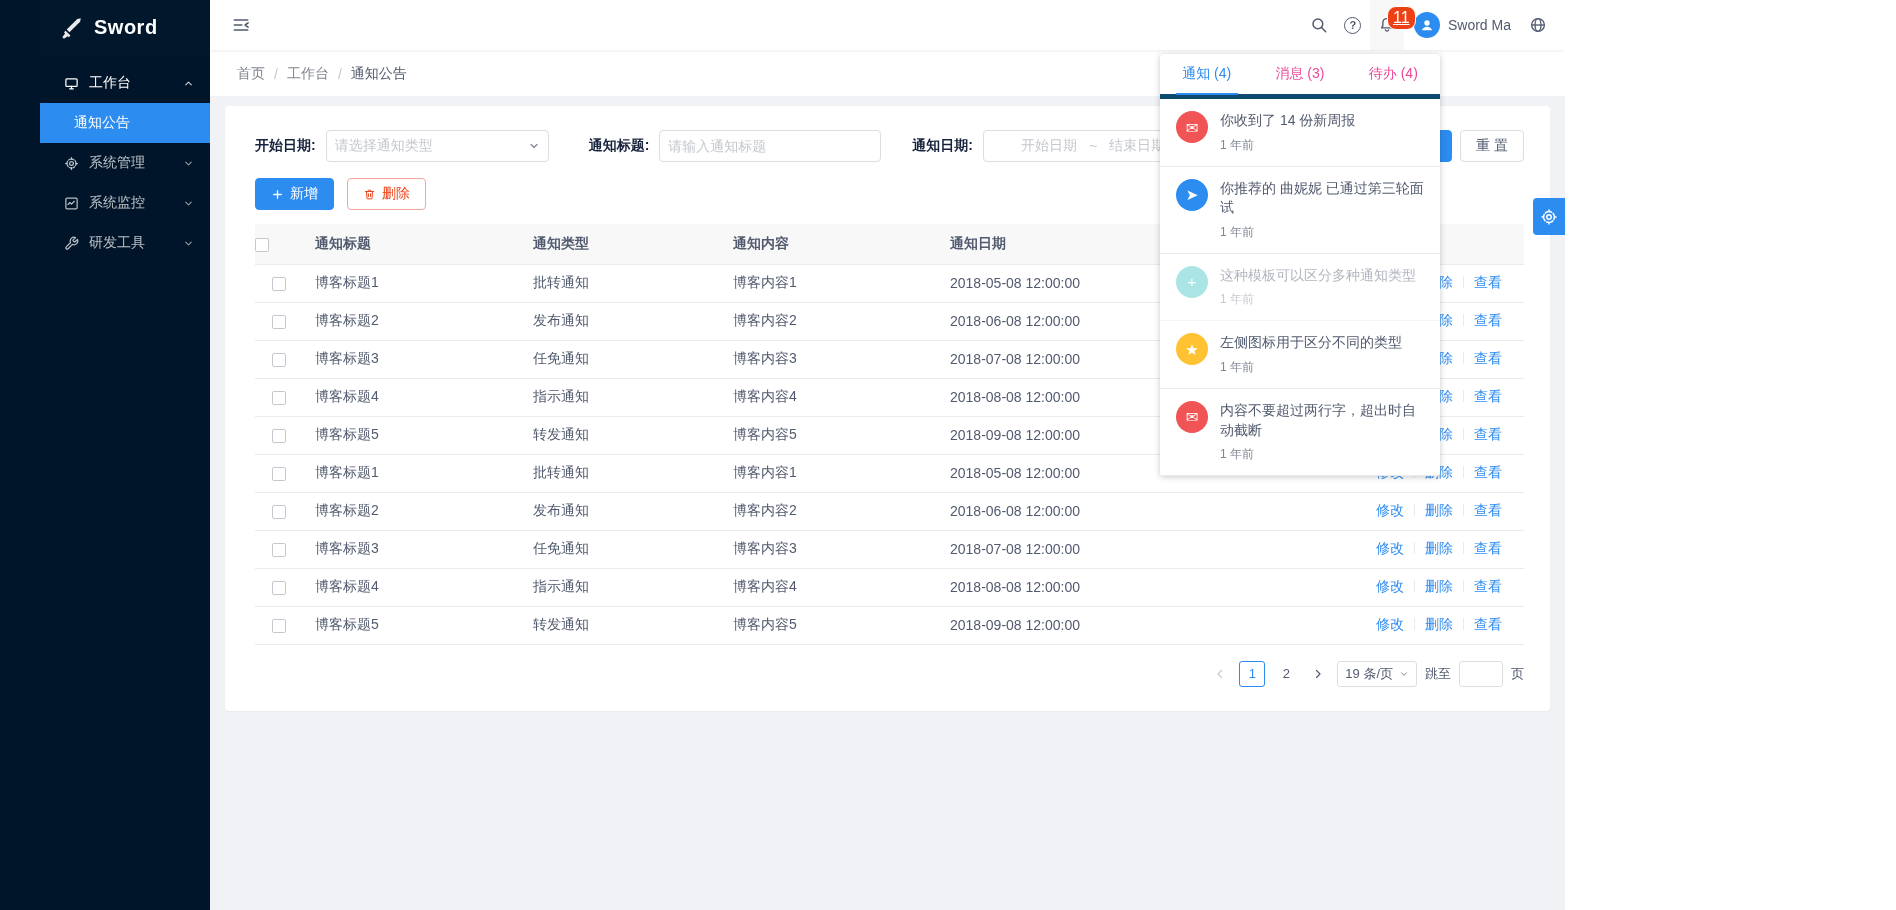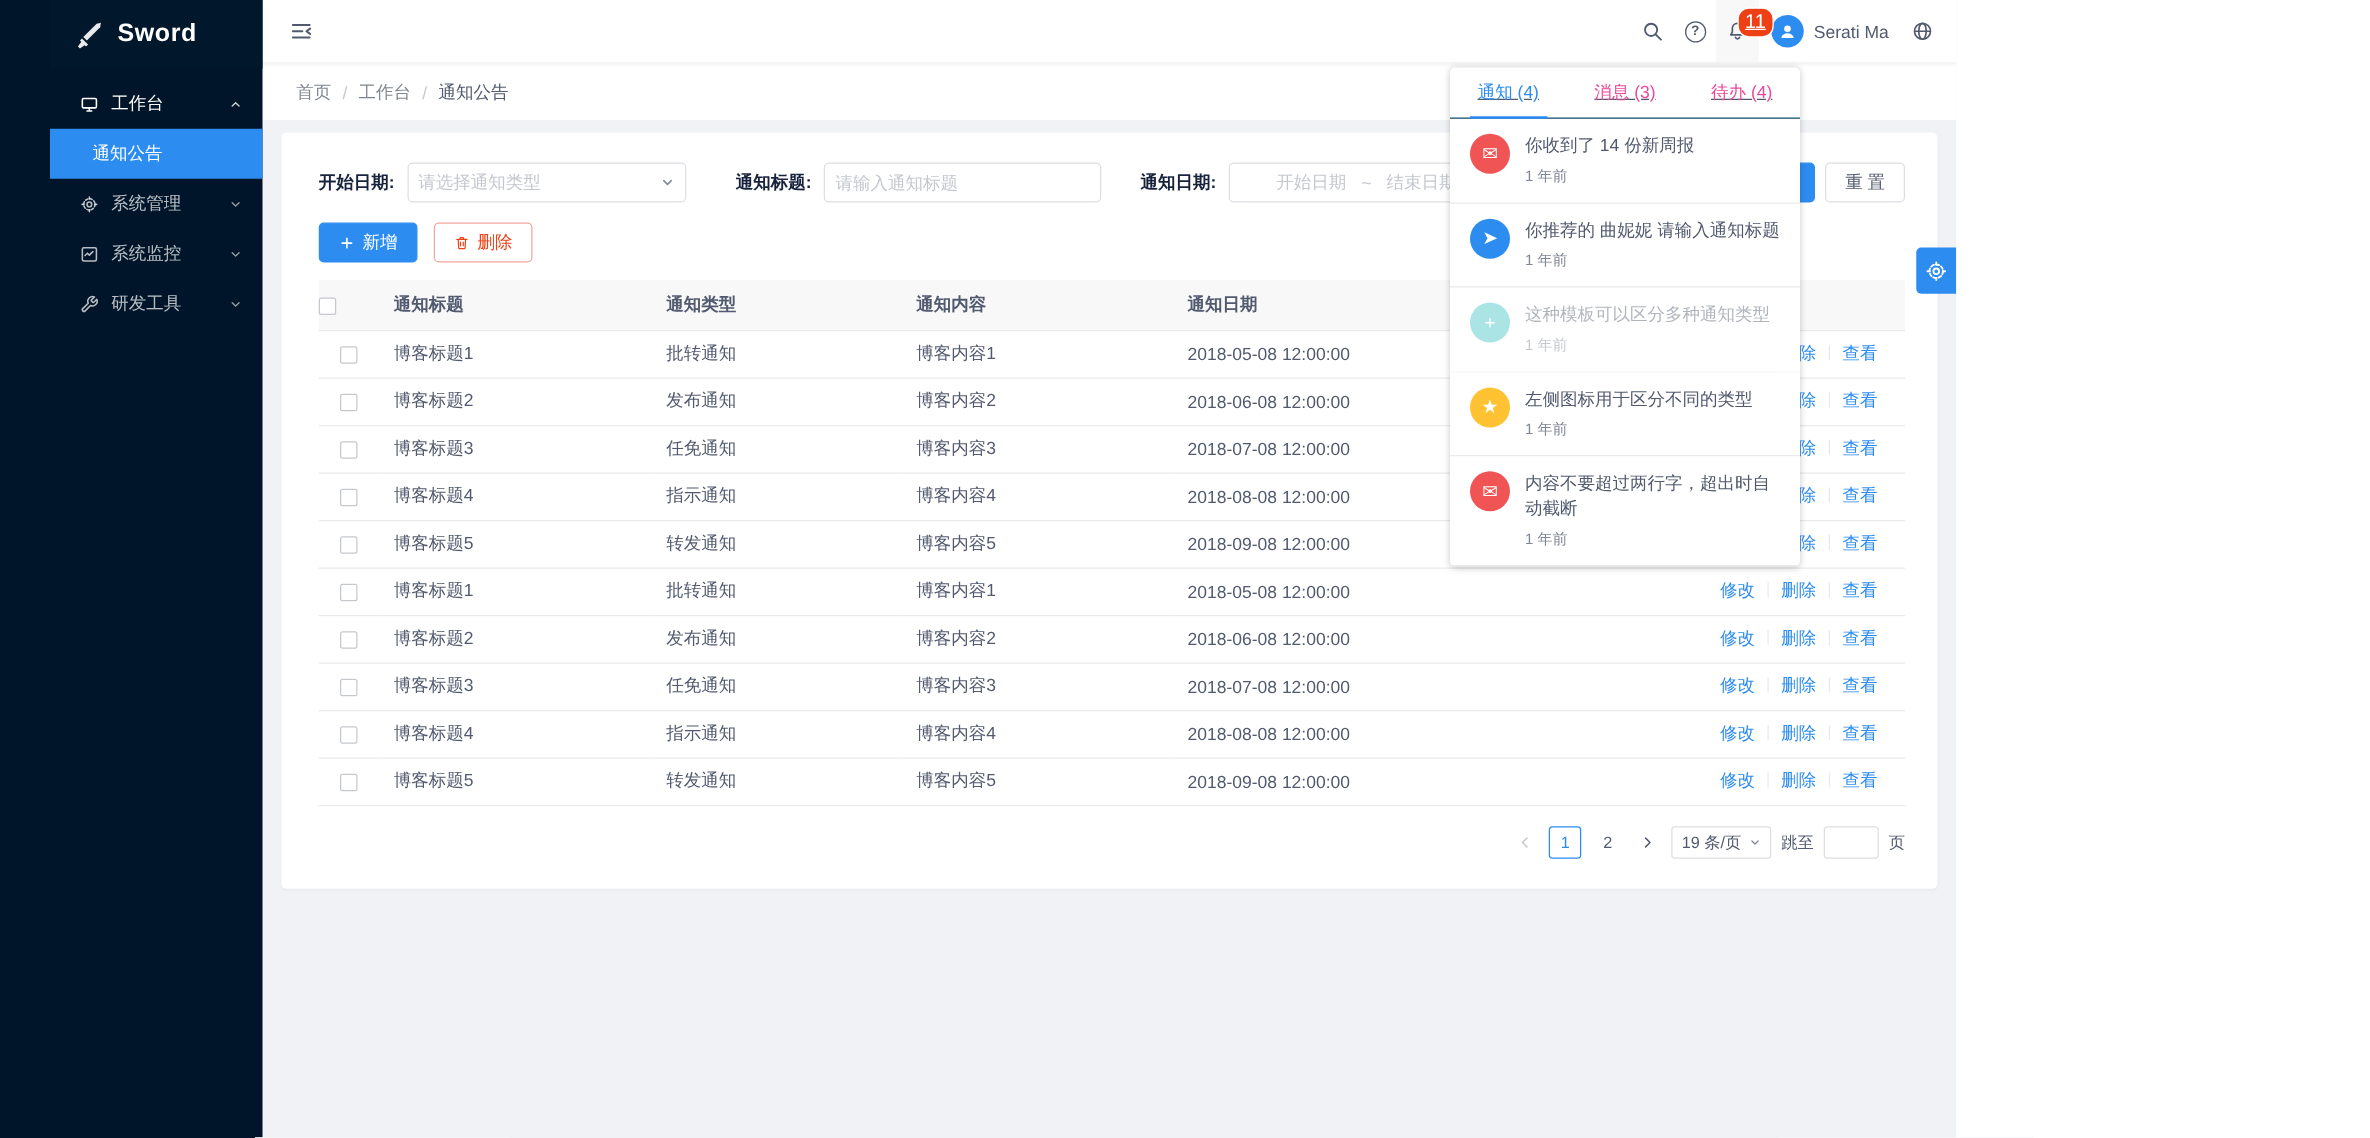--- a/index.html
+++ b/index.html
@@ -82,21 +82,21 @@
   .pg-btn .ic{width:12px;height:12px;}
   .pg-pages{display:flex;align-items:center;gap:8px;}
   .pg-num{min-width:26px;height:26px;display:flex;align-items:center;justify-content:center;cursor:pointer;border-radius:3px;border:1px solid transparent;}
   .pg-num.active{border-color:var(--primary);color:var(--primary);background:#fff;}
   .pg-size{height:26px;border:1px solid #dcdee2;border-radius:3px;background:#fff;display:flex;align-items:center;gap:6px;padding:0 7px;cursor:pointer;}
   .pg-size .chev{width:10px;height:10px;color:#808695;}
   .pg-jump-input{width:44px;height:26px;border:1px solid #dcdee2;border-radius:3px;outline:none;padding:0 5px;font-family:inherit;font-size:13px;}
 
   
   .notice-panel{position:absolute;top:54px;right:125px;width:280px;background:#fff;border-radius:4px;box-shadow:0 1px 6px rgba(0,0,0,.22);z-index:40;overflow:hidden;}
-  .np-tabs{display:flex;border-bottom:1px solid #0c4a6e;text-decoration:underline;}
+  .np-tabs{display:flex;border-bottom:5px solid #0c4a6e;}
   .np-tab{flex:1;height:40px;display:flex;align-items:center;justify-content:center;color:#ec4899;cursor:pointer;position:relative;}
   .np-tab.active{color:var(--primary);}
   .np-tab.active::after{content:"";position:absolute;bottom:-1px;left:50%;transform:translateX(-50%);width:62px;height:2px;background:var(--primary);}
   .np-list{list-style:none;margin:0;padding:0;}
   .np-item{display:flex;gap:12px;align-items:flex-start;padding:12px 16px;border-bottom:1px solid #e8eaec;cursor:pointer;}
   .np-item.read{opacity:.45;}
   .np-avatar{width:32px;height:32px;border-radius:50%;flex:none;display:flex;align-items:center;justify-content:center;color:#fff;font-size:15px;line-height:1;}
   .np-body{flex:1;min-width:0;}
   .np-title{font-size:14px;color:#515a6e;line-height:1.4;}
   .np-time{font-size:12px;color:#808695;margin-top:6px;}
@@ -264,21 +264,21 @@
               <use href="#i-bell"></use>
             </svg>
           <span class="badge">11</span>
         </span>
         <span class="user">
           <span class="avatar">
             <svg class="ic">
                 <use href="#i-person"></use>
               </svg>
           </span>
-          <span class="uname">Serati Ma</span>
+          <span class="uname">Sword Ma</span>
         </span>
         <span class="tb-icon">
           <svg class="ic">
               <use href="#i-globe"></use>
             </svg>
         </span>
       </div>
     </header>
 
     <div class="breadcrumb">
@@ -519,21 +519,21 @@
             <span class="np-title" style="display:block">你收到了 14 份新周报</span>
             <span class="np-time" style="display:block">1 年前</span>
           </span>
         </li>
 
         <li class="np-item">
           <span class="np-avatar" style="background: rgb(45, 140, 240);">
             <span>➤</span>
           </span>
           <span class="np-body">
-            <span class="np-title" style="display:block">你推荐的 曲妮妮 请输入通知标题</span>
+            <span class="np-title" style="display:block">你推荐的 曲妮妮 已通过第三轮面试</span>
             <span class="np-time" style="display:block">1 年前</span>
           </span>
         </li>
 
         <li class="np-item read">
           <span class="np-avatar" style="background: rgb(69, 197, 197);">
             <span>+</span>
           </span>
           <span class="np-body">
             <span class="np-title" style="display:block">这种模板可以区分多种通知类型</span>

